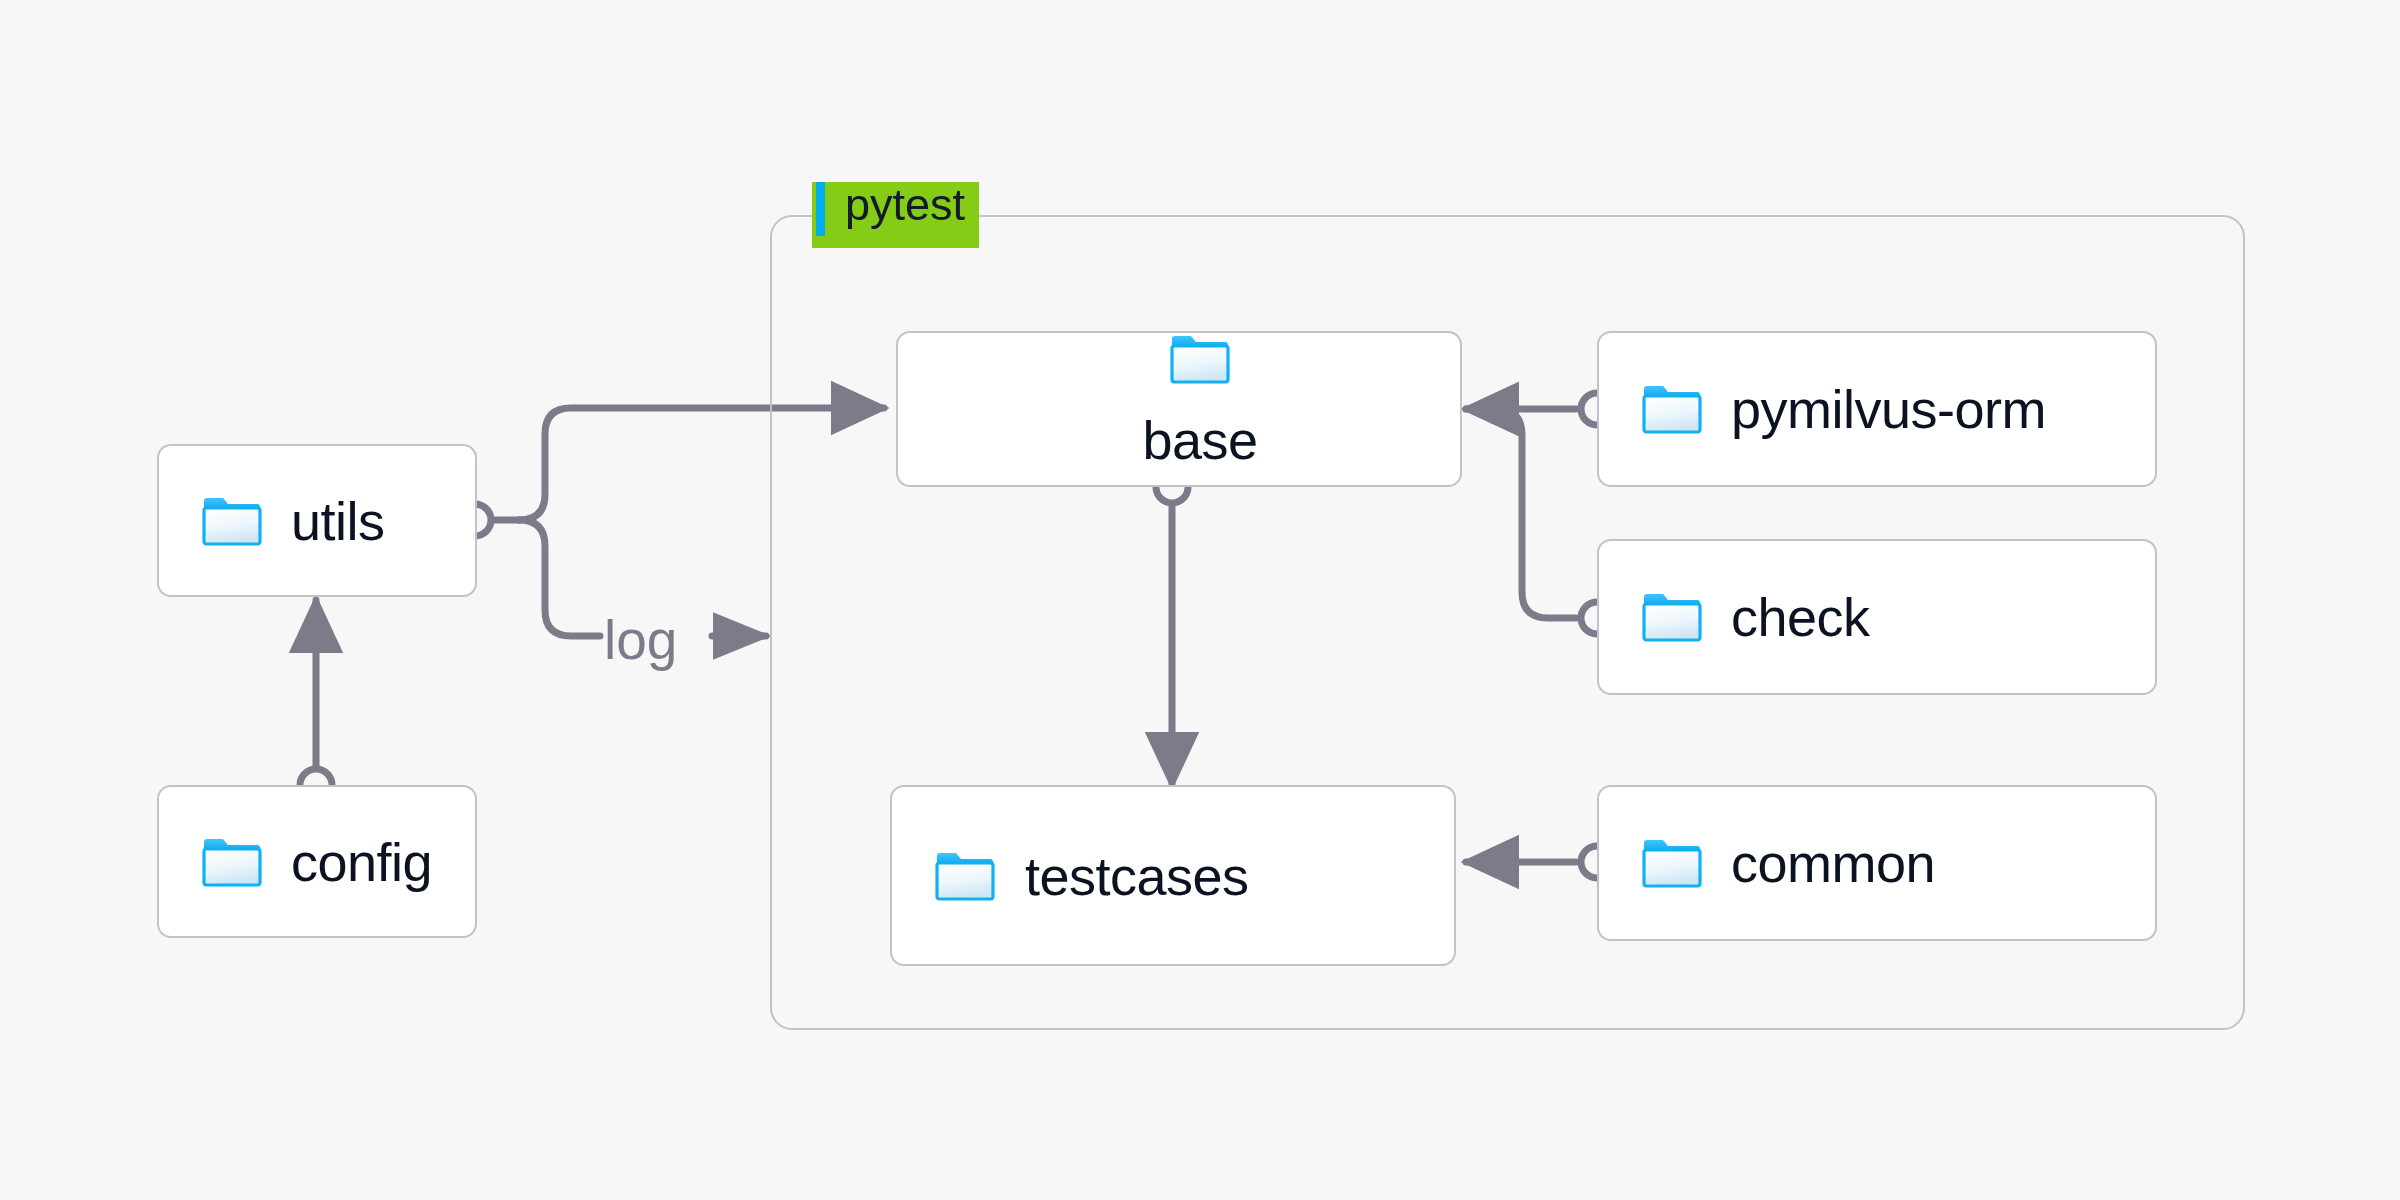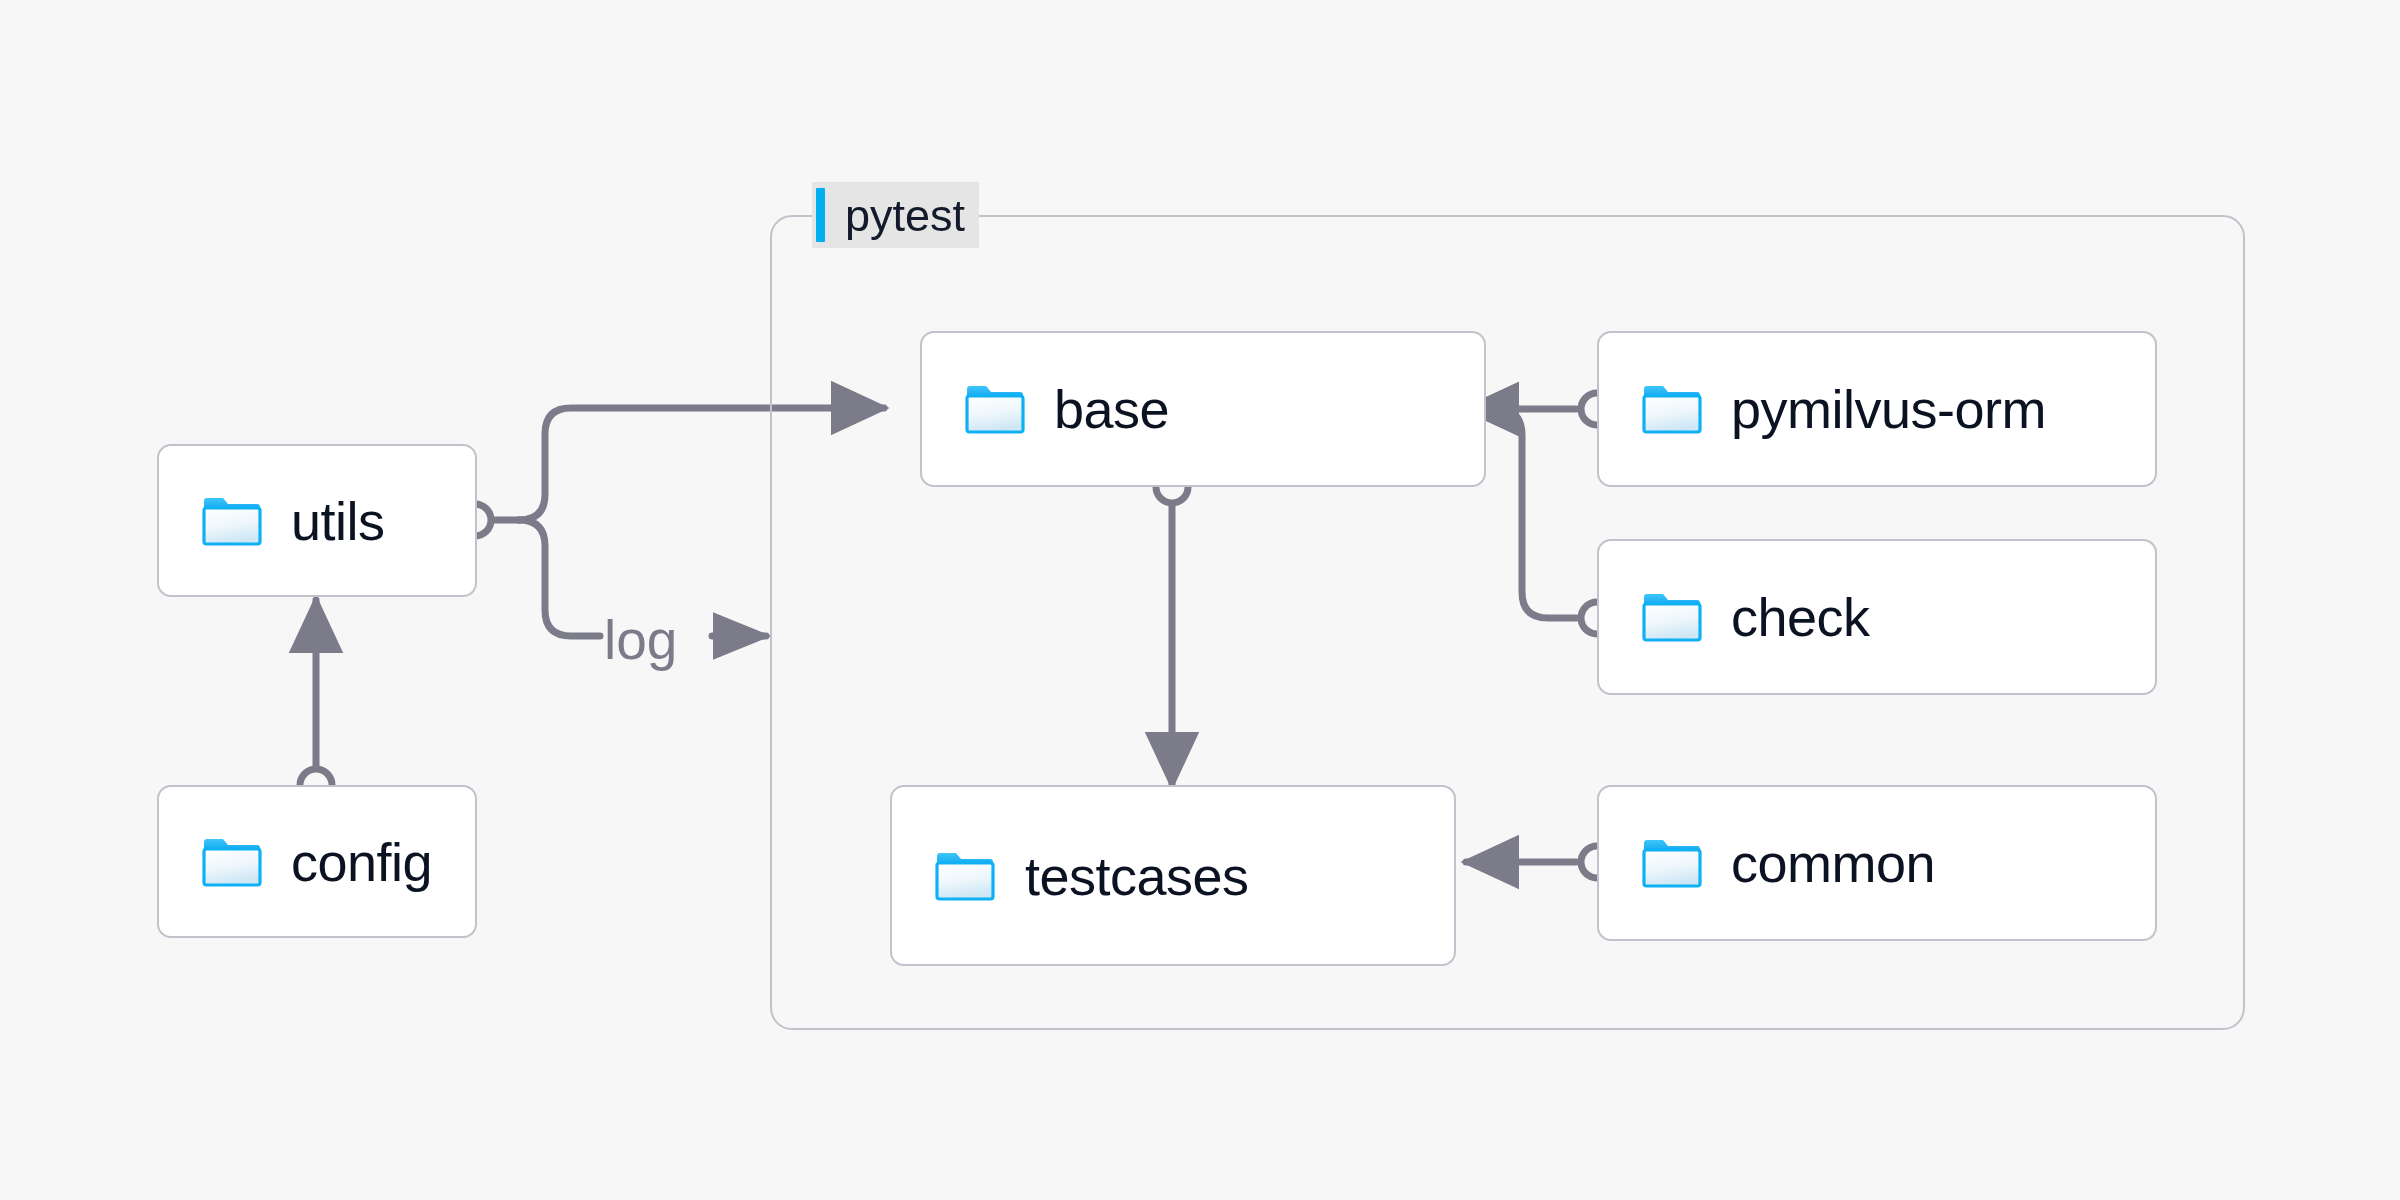--- a/index.html
+++ b/index.html
@@ -45,23 +45,23 @@
     border: 2px solid #c2c2cc;
     border-radius: 22px;
     background: transparent;
     z-index: 1;
   }
   #pytest-title-wrap {
     position: absolute;
     left: 812px; top: 182px;
     height: 66px;
     display: flex;
-    align-items: center;
+    align-items: flex-start;
     gap: 20px;
-    background: #e5e5e5;
+    background: #84cc16;
     padding: 0 14px 0 4px;
     z-index: 4;
   }
   #pytest-bar {
     width: 9px; height: 54px;
     background: #00AEEF;
     border-radius: 1px;
   }
   #pytest-title {
     font-size: 45px;
@@ -148,21 +148,21 @@
   </div>
 
   <div class="node" style="left:157px; top:785px; width:320px; height:153px;align-items:center;">
     <svg class="folder-icon" width="62" height="52" viewBox="0 0 62 52">
       <path d="M3,10 L3,6 Q3,3 6,3 L22,3 L27,9 L56,9 Q59,9 59,12 L59,14 L3,14 Z" fill="url(#folderTab)"></path>
       <rect x="3" y="13" width="56" height="36" rx="2.5" fill="url(#folderGrad)" stroke="#0fb1f4" stroke-width="3.2"></rect>
     </svg>
     <span class="node-label">config</span>
   </div>
 
-  <div class="node" style="left:920px; top:331px; width:566px; height:156px;">
+  <div class="node" style="left:896px; top:331px; width:566px; height:156px;flex-direction:column;">
     <svg class="folder-icon" width="62" height="52" viewBox="0 0 62 52">
       <path d="M3,10 L3,6 Q3,3 6,3 L22,3 L27,9 L56,9 Q59,9 59,12 L59,14 L3,14 Z" fill="url(#folderTab)"></path>
       <rect x="3" y="13" width="56" height="36" rx="2.5" fill="url(#folderGrad)" stroke="#0fb1f4" stroke-width="3.2"></rect>
     </svg>
     <span class="node-label">base</span>
   </div>
 
   <div class="node" style="left:890px; top:785px; width:566px; height:181px;gap:29px;">
     <svg class="folder-icon" width="62" height="52" viewBox="0 0 62 52">
       <path d="M3,10 L3,6 Q3,3 6,3 L22,3 L27,9 L56,9 Q59,9 59,12 L59,14 L3,14 Z" fill="url(#folderTab)"></path>

